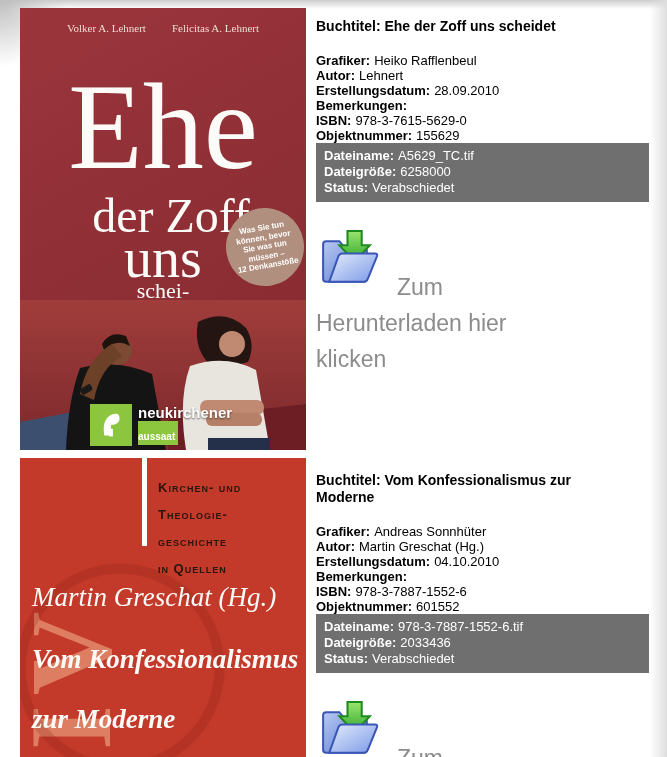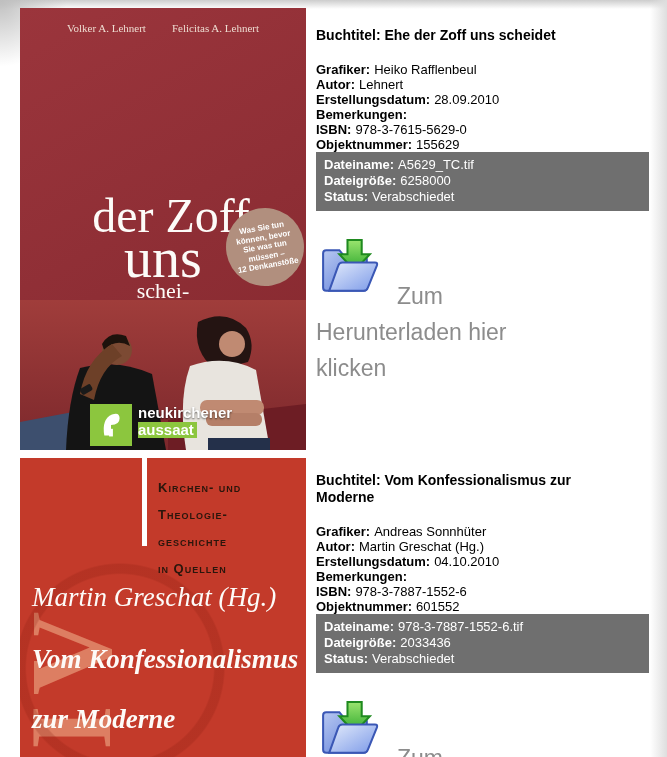--- a/index.html
+++ b/index.html
@@ -37,22 +37,22 @@
   .c1-badge { position:absolute; left:206px; top:200px; width:78px; height:78px;
     border-radius:50%; background:#b18f7e; transform:rotate(-10deg);
     display:flex; flex-direction:column; justify-content:center; text-align:center;
     font-family:"Liberation Sans", sans-serif; font-weight:bold;
     font-size:8px; line-height:9.5px; color:#fff; }
   .c1-photo { position:absolute; left:0; bottom:0; }
   .c1-logo { position:absolute; left:70px; top:396px; display:flex; align-items:flex-start; gap:6px; z-index:5;}
   .c1-logo-text { color:#fff; text-shadow:0 1px 2px rgba(0,0,0,.6);
     font-family:Liberation Sans, sans-serif; }
   .c1-logo-name { font-size:15px; font-weight:bold; line-height:17px; }
-  .c1-logo-sub  { font-size:15px; font-weight:bold; line-height:15px;
-    background:#8cc63e; display:inline-block; padding:0 3px 1px 0; text-shadow:none; }
+  .c1-logo-sub  { font-size:10px; font-weight:bold; line-height:15px;
+    background:#8cc63e; display:inline-block; padding:8px 3px 1px 0; text-shadow:none; }
 
   
   .cover2 { position:absolute; left:20px; top:458px; width:286px; height:299px;
     background:#c33a2a; overflow:hidden; }
   .c2-band { position:absolute; left:4px; top:700px; width:700px;
     transform:rotate(-90deg); transform-origin:0 0;
     font-family:"Liberation Serif", serif; font-weight:bold;
     font-size:116px; line-height:0.82; letter-spacing:10px; color:#e08467; opacity:.92;
     white-space:nowrap; }
   .c2-line { position:absolute; left:122px; top:0; width:5px; height:88px; background:#ffffff; }
@@ -66,21 +66,21 @@
     font-size:27px; color:#fdfbf8; }
   .c2-t1 { position:absolute; left:12px; top:186px; width:274px;
     font-family:"Liberation Serif", serif; font-style:italic; font-weight:bold;
     font-size:27px; color:#fdfbf8; }
   .c2-t2 { position:absolute; left:12px; top:246px; width:274px;
     font-family:"Liberation Serif", serif; font-style:italic; font-weight:bold;
     font-size:27px; color:#fdfbf8; }
 
   
   .meta { position:absolute; left:316px; width:333px; }
-  .meta1 { top:17px; }
+  .meta1 { top:8px; }
   .meta2 { top:462px; }
   .entry-title { font-size:14px; font-weight:bold; line-height:17px;
     max-width:302px; padding-top:10px; }
   .fields { margin-top:18px; font-size:13px; line-height:15px; }
   .frow .lbl { font-weight:bold; margin-right:4px; }
   .filebox { margin-top:0; width:333px; background:#6f6f6f; color:#fff;
     padding:5px 8px 6px 8px; font-size:13px; line-height:16px; }
   .filebox .lbl { font-weight:bold; margin-right:4px; }
   .download { margin-top:26px; font-size:23px; line-height:36px; color:#8c8c8c;
     cursor:pointer; }
@@ -92,20 +92,21 @@
 
 <div class="edge-top"></div>
 <div class="edge-corner"></div>
 <div class="edge-right"></div>
 
 <div class="cover1">
   <div class="c1-authors">
     <span>Volker A. Lehnert</span>
     <span>Felicitas A. Lehnert</span>
   </div>
+  <div class="c1-ehe">Ehe</div>
   <div class="c1-l2">der Zoff</div>
   <div class="c1-l3">uns</div>
   <div class="c1-l4">schei-</div>
   <div class="c1-l5">det</div>
   <div class="c1-l6">!</div>
 
   <div class="c1-badge">
     <div>Was Sie tun</div>
     <div>können, bevor</div>
     <div>Sie was tun</div>

